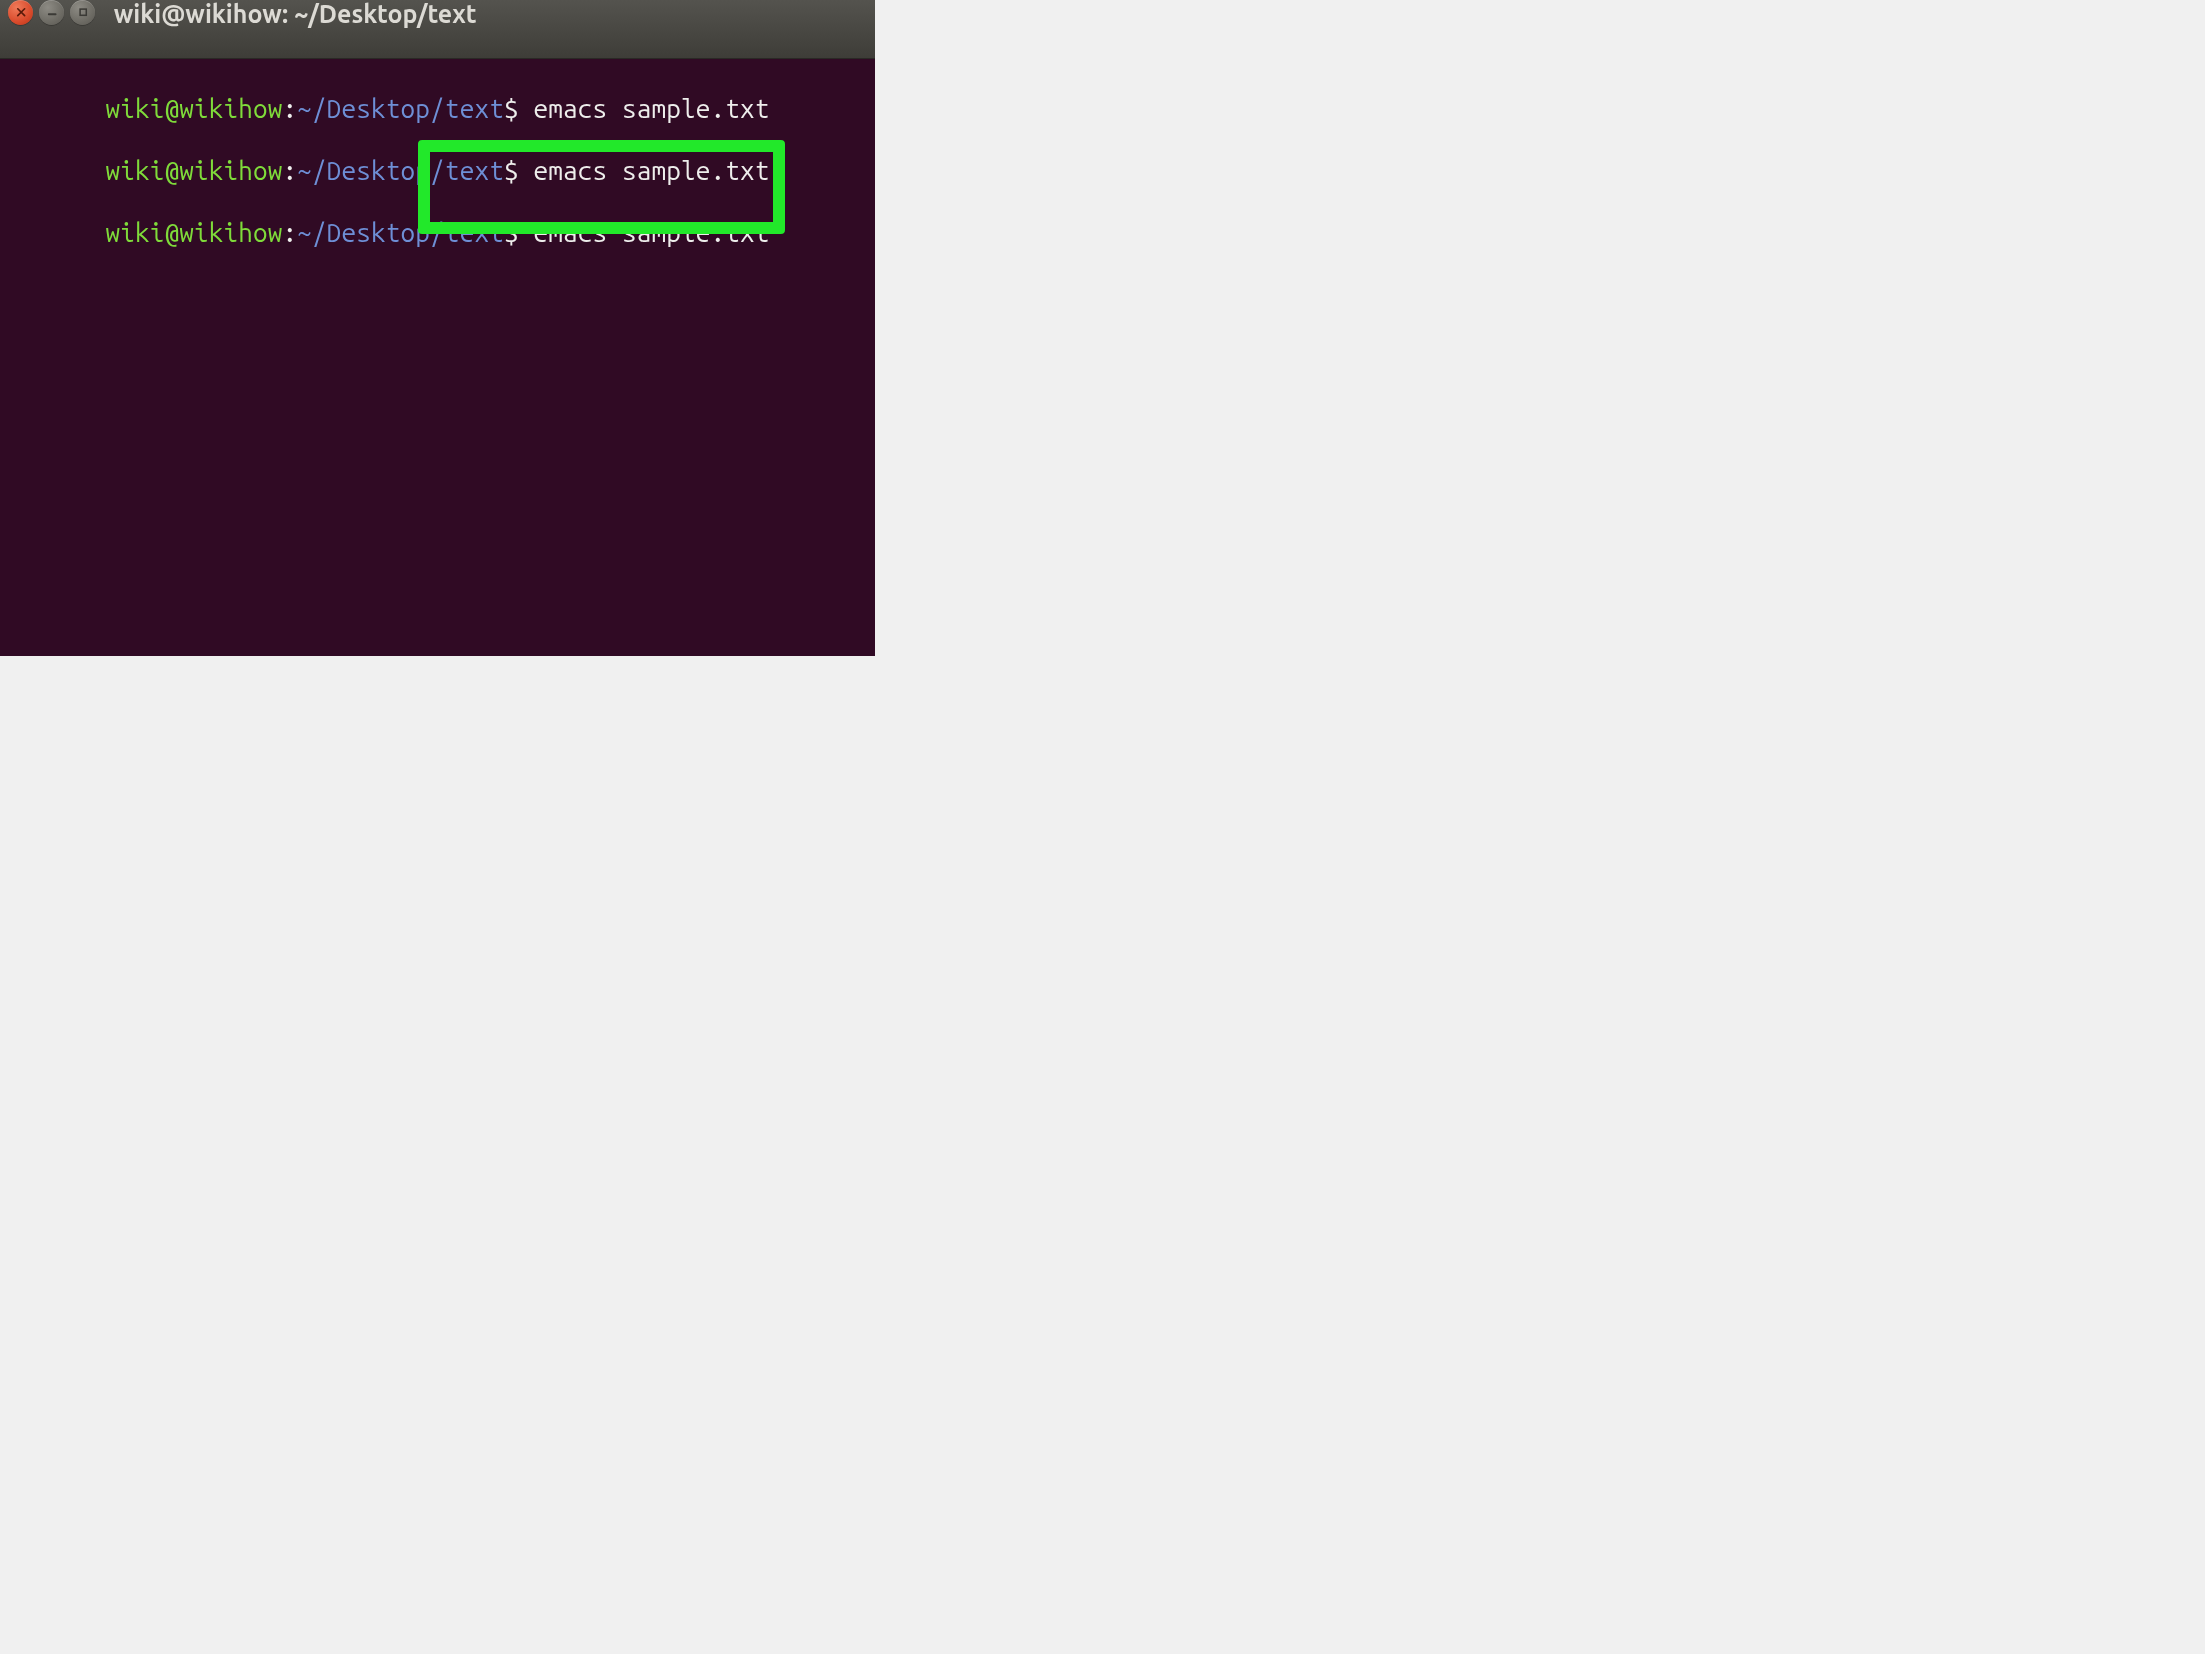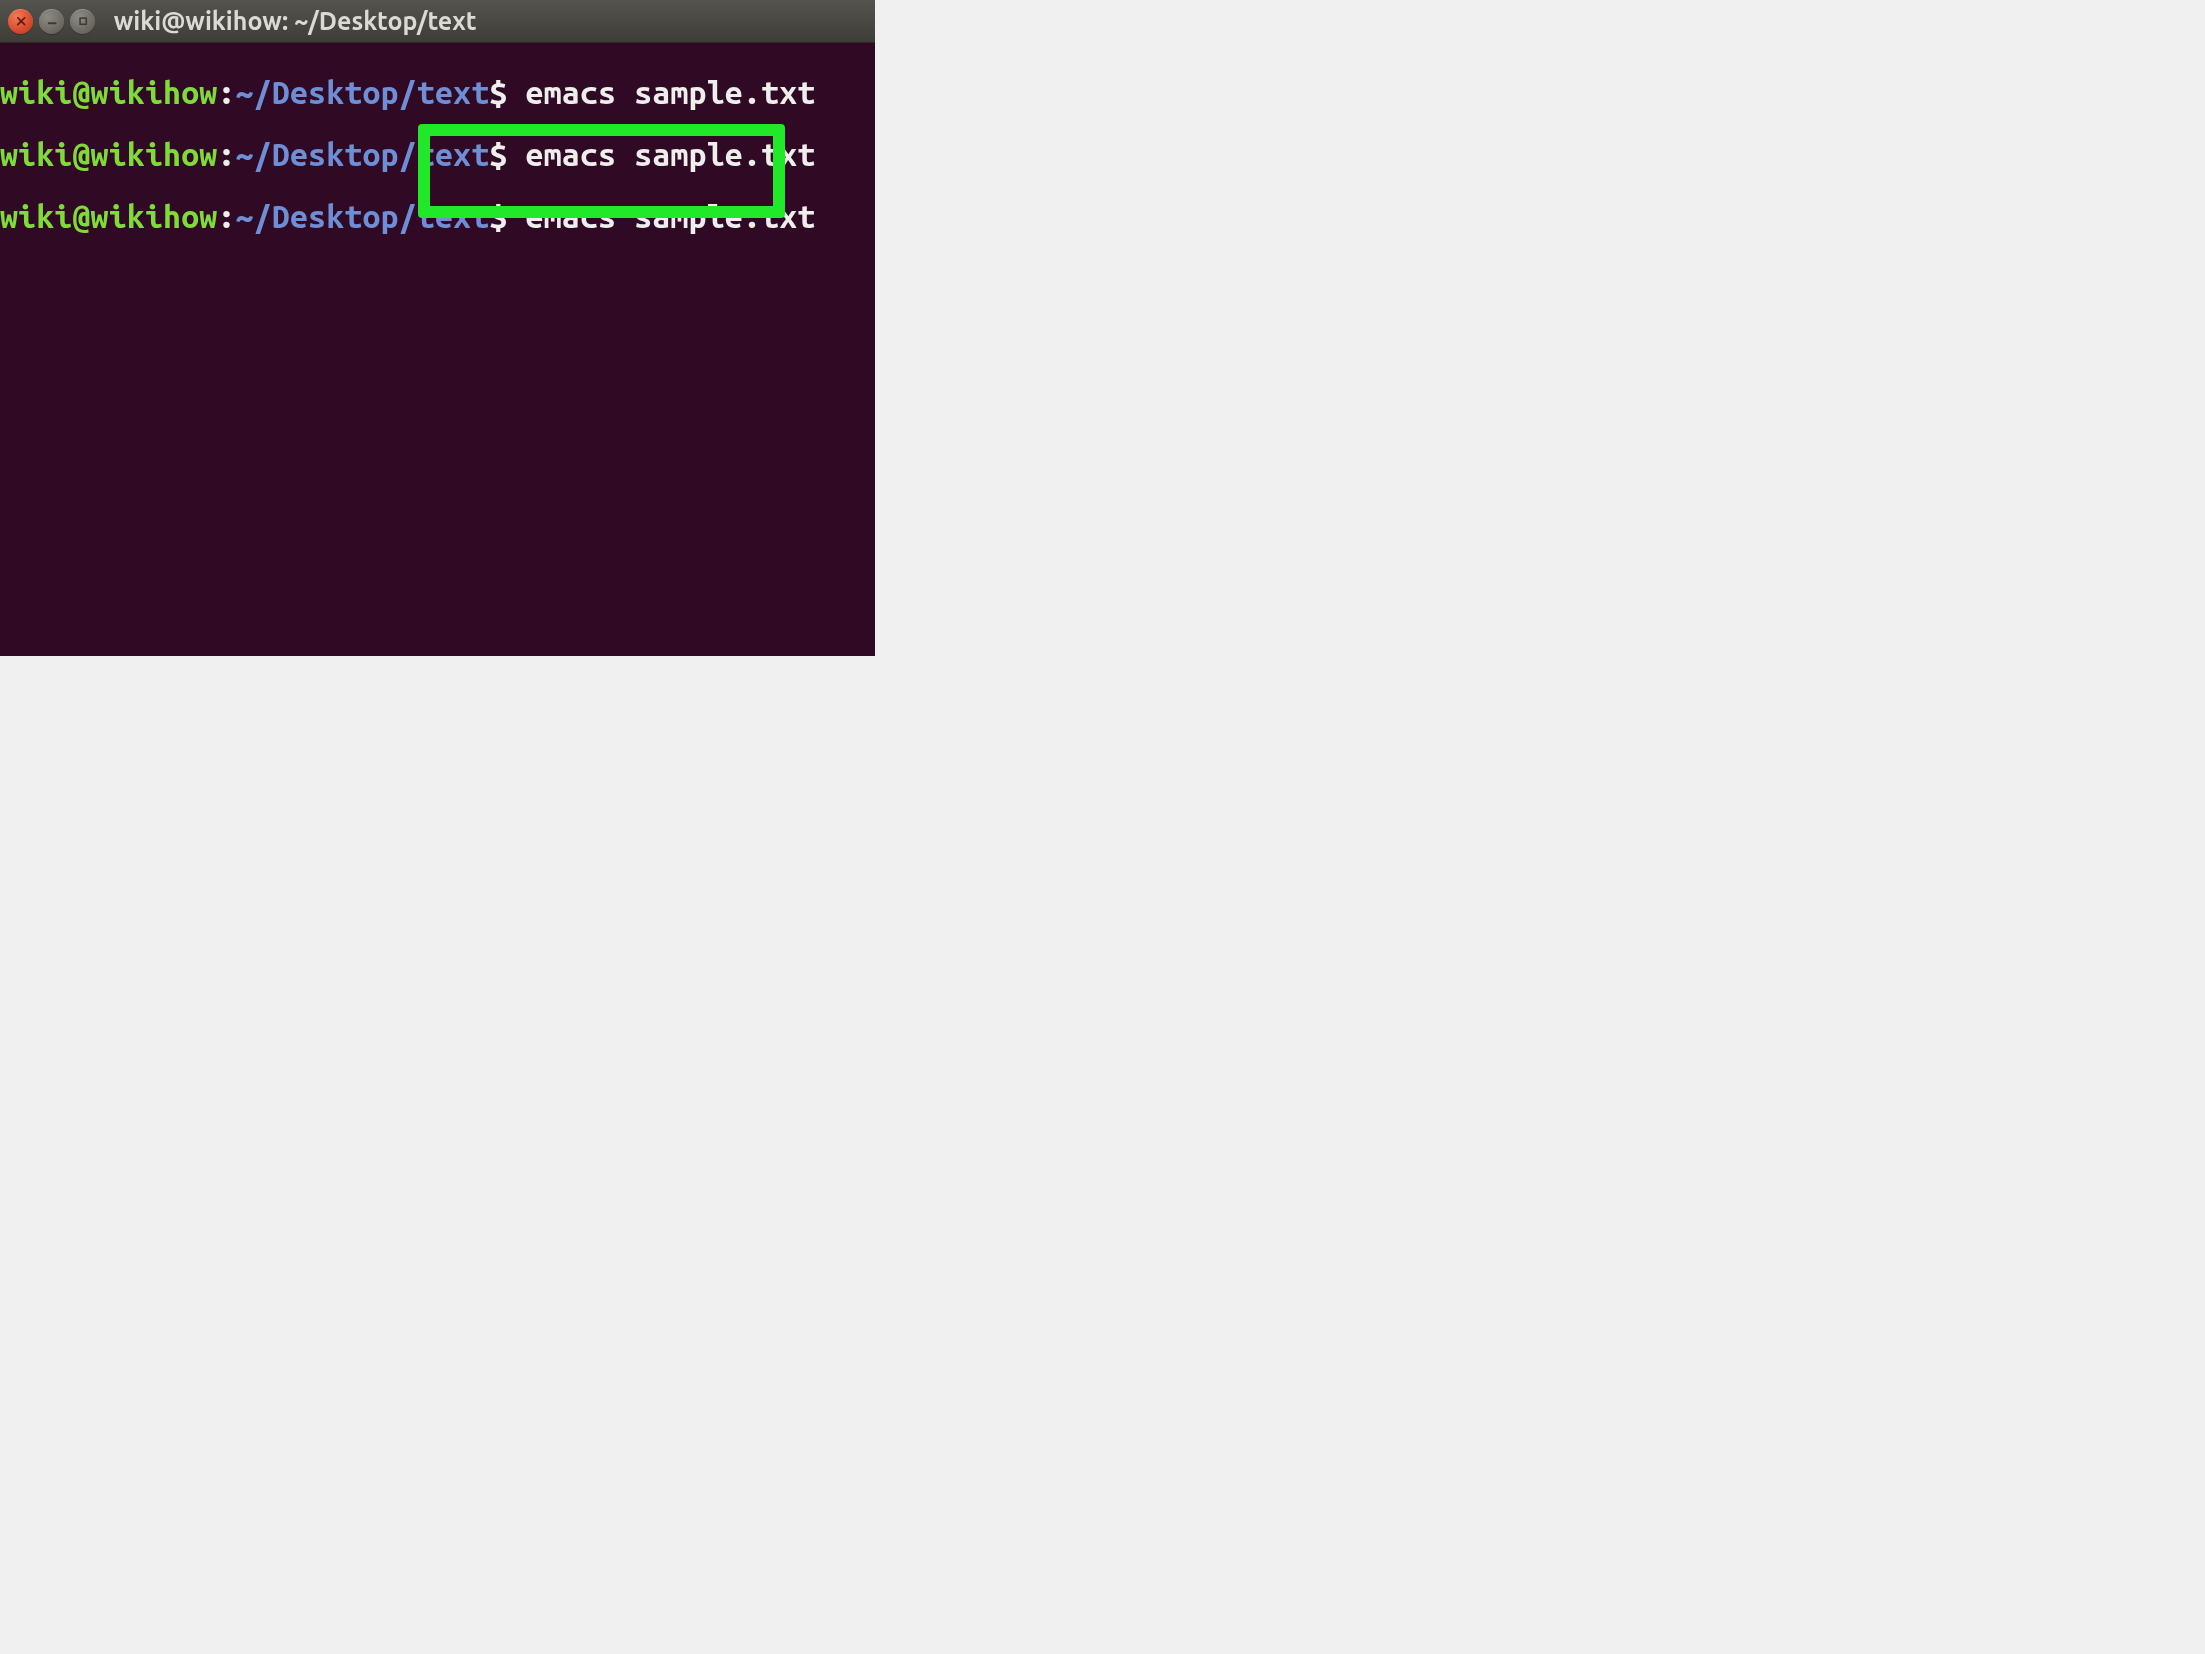--- a/index.html
+++ b/index.html
@@ -11,24 +11,23 @@
   }
   .window {
     width: 875px;
     height: 656px;
     background: #300a24;
     display: flex;
     flex-direction: column;
     position: relative;
   }
   .titlebar {
-    height: 43px;
+    height: 59px;
     background: linear-gradient(to bottom, #54534e 0%, #3e3d38 100%);
     display: flex;
-    align-items: center;
     padding: 0 8.3px;
     gap: 6px;
     border-bottom: 0.7px solid #2a2925;
   }
   .win-btn {
     width: 25px;
     height: 25px;
     border-radius: 50%;
     display: flex;
     align-items: center;
@@ -49,27 +48,28 @@
     margin-left: 12.4px;
     font-family: Ubuntu, "Segoe UI", sans-serif;
     font-weight: 700;
     font-size: 25px;
     color: #dcdad4;
     white-space: nowrap;
   }
   .terminal-body {
     flex: 1;
     padding: 2.8px 0 0 0;
-    font-size: 32px;
+    font-size: 26px;
     line-height: 31px;
-    font-weight: 700;
+    font-weight: 400;
     letter-spacing: 0.2px;
     color: #eeeeec;
     white-space: pre;
     position: relative;
+    text-align: center;
   }
   .line { display: block; }
   .user { color: #7fdb3a; }
   .path { color: #6e8fd6; }
   .dollar { color: #eeeeec; }
   .cmd  { color: #eeeeec; }
   .colon { color: #eeeeec; }
   .highlight-box {
     position: absolute;
     border: 12.4px solid #22e82a;

